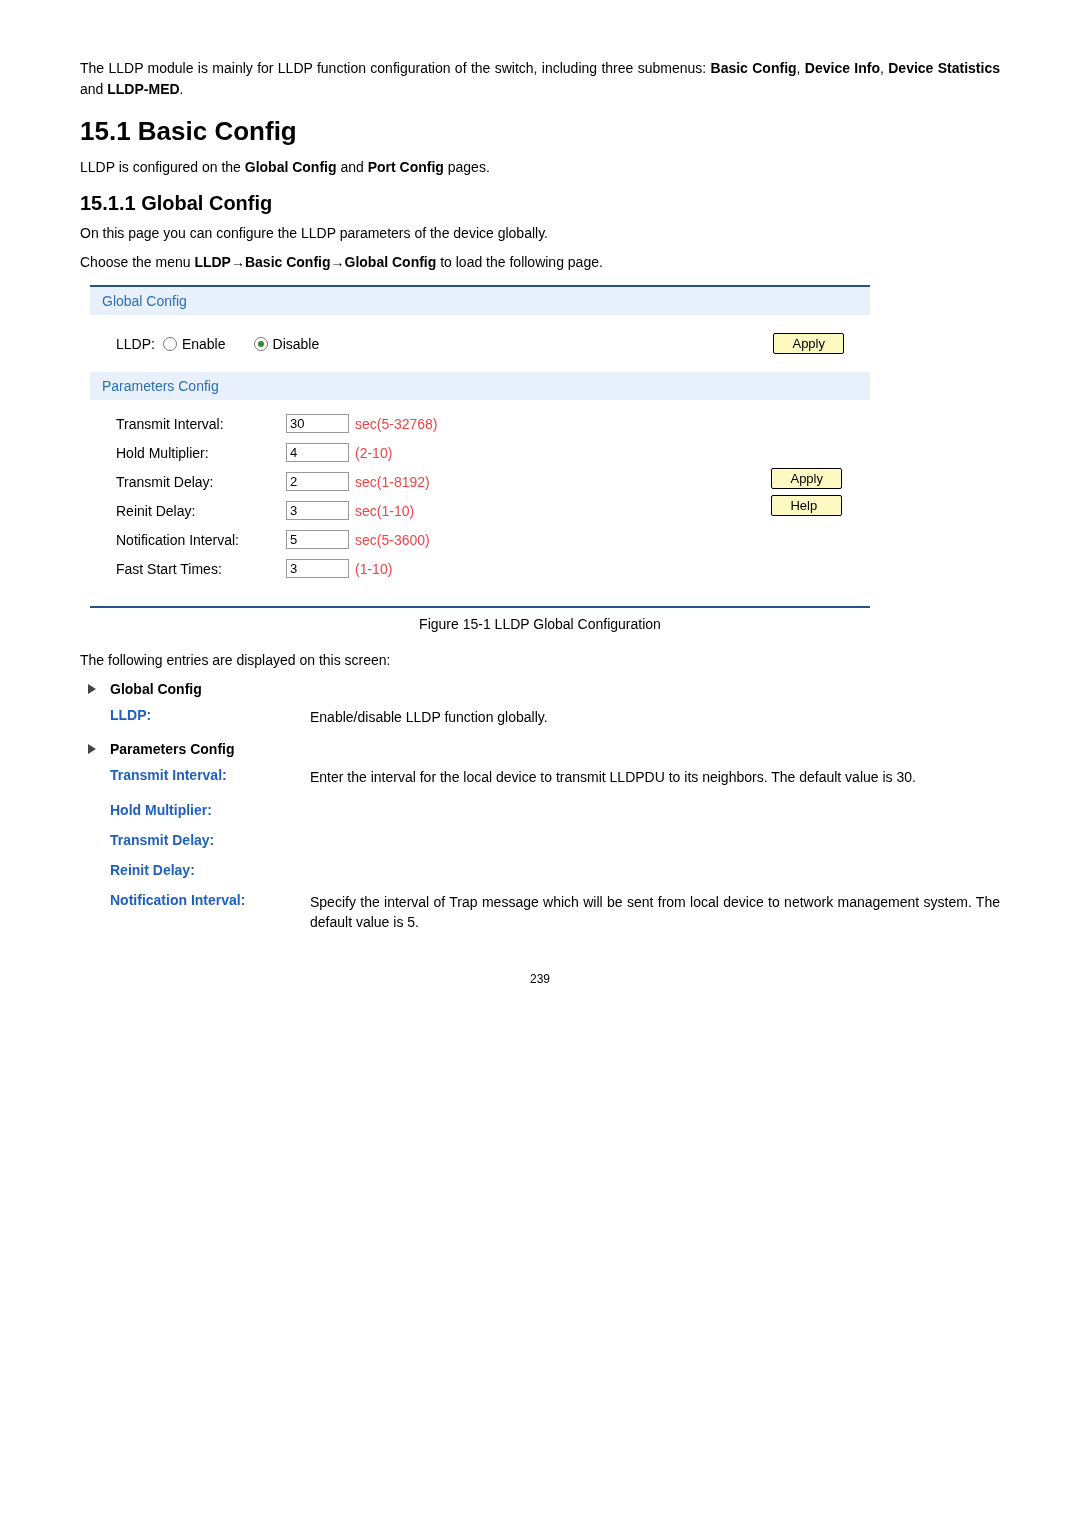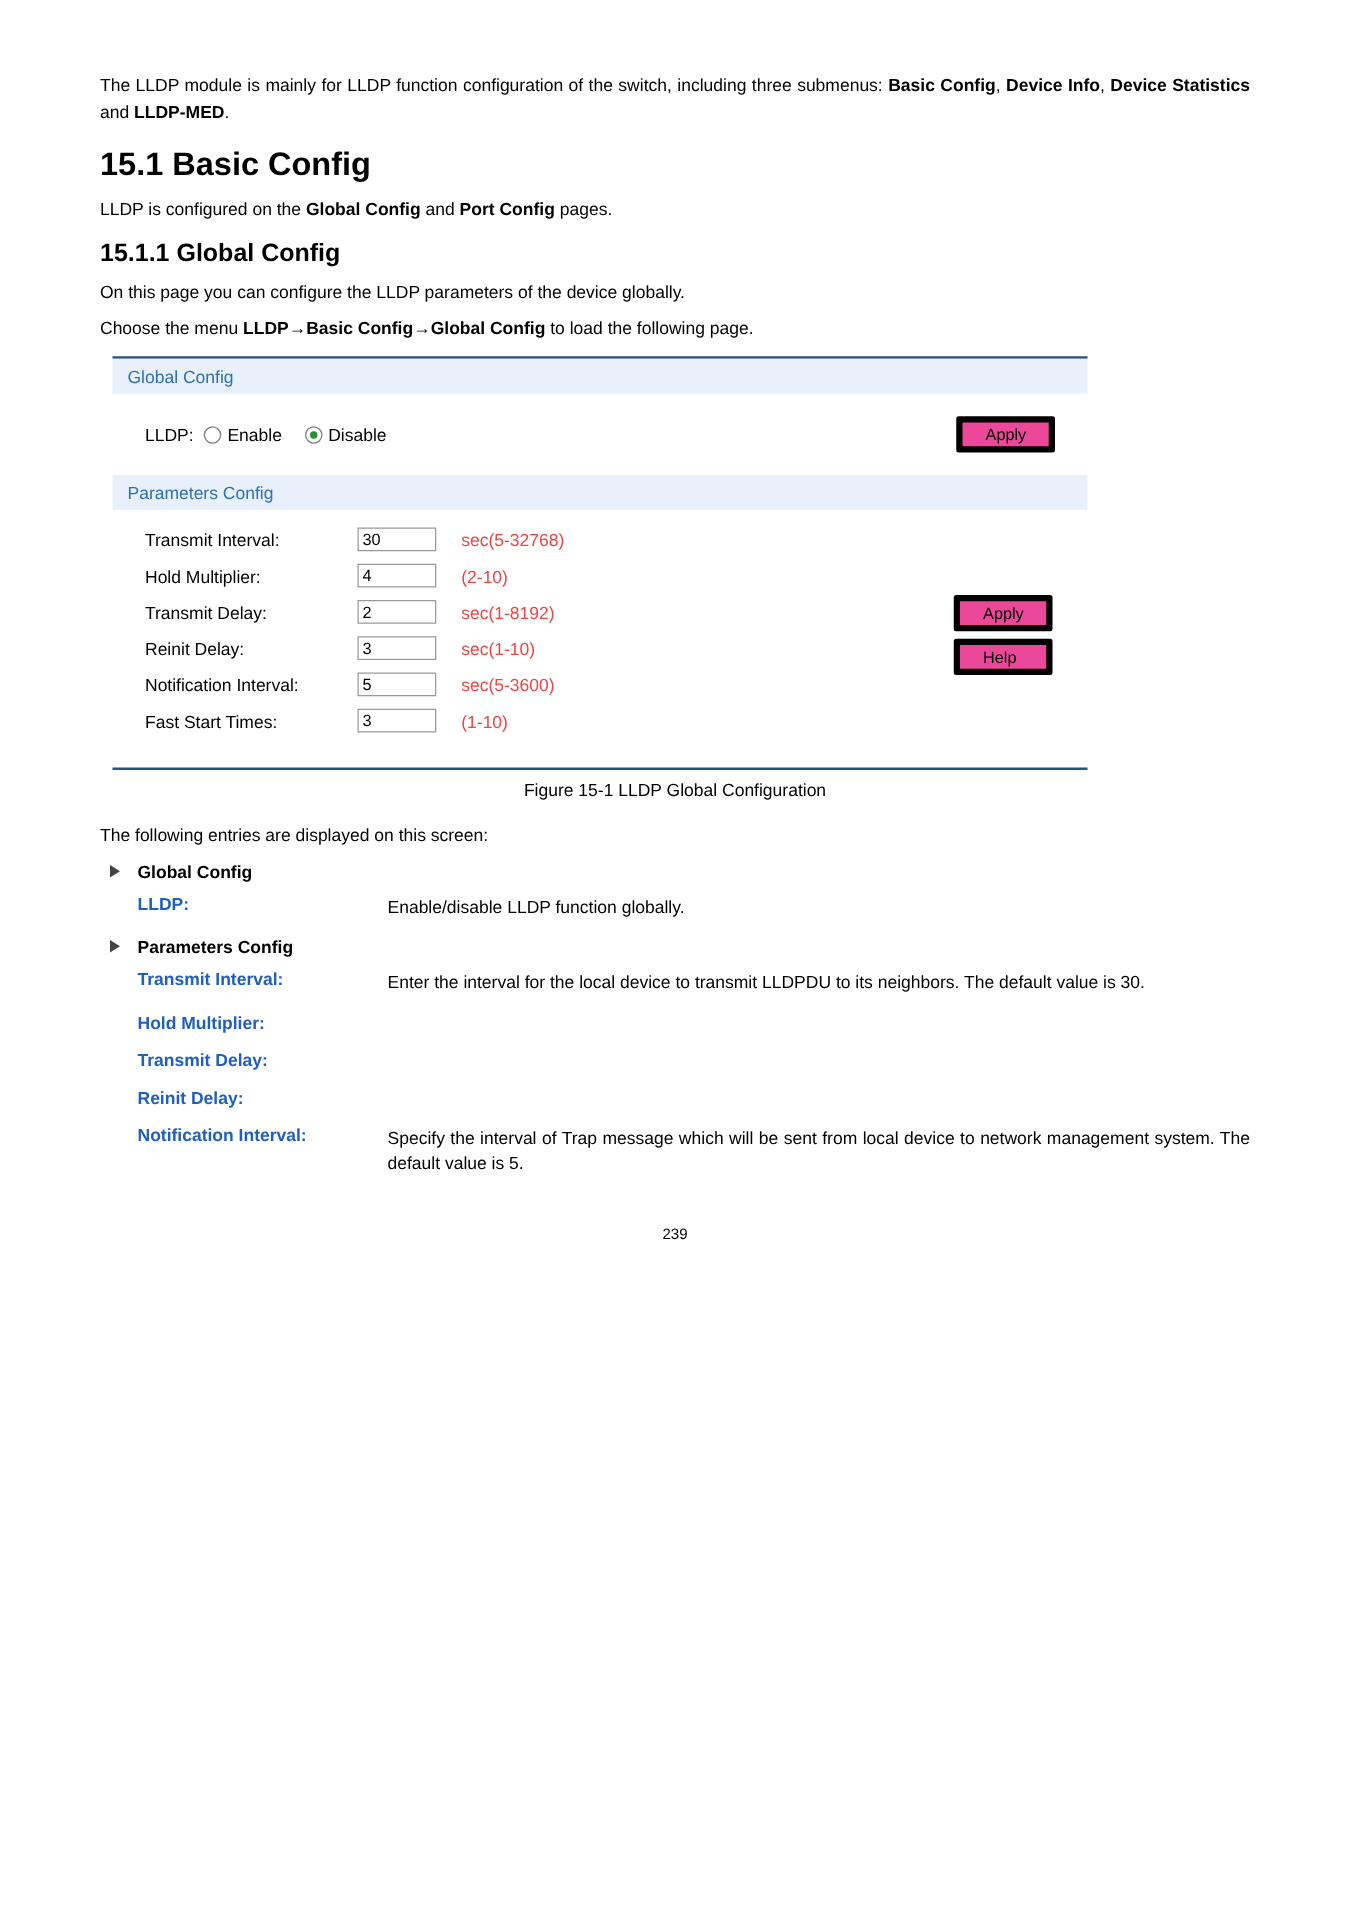--- a/index.html
+++ b/index.html
@@ -32,43 +32,43 @@
   .gc-row {
     display: flex;
     align-items: center;
     padding: 18px 26px;
   }
   .radio { display:inline-block; width:12px; height:12px; border:1px solid #7a7a7a; border-radius:50%; background:#fff; margin-right:5px; vertical-align:middle; position:relative; }
   .radio.selected::after { content:""; position:absolute; width:6px; height:6px; border-radius:50%; background:#2d8f2d; top:3px; left:3px; }
   .gc-row .spacer { flex:1; }
   .btn {
     display:inline-block;
-    border:5px solid #000000;
-    background:#ec4899;
+    border:1px solid #000000;
+    background:#fef9c3;
     padding:2px 18px;
     font-size:13px;
     border-radius:2px;
     cursor:pointer;
   }
   .params-grid {
     padding: 14px 26px 18px 26px;
   }
   .p-row {
     display:flex;
     align-items:center;
     margin-bottom:10px;
   }
   .p-label { width:170px; }
   .p-input {
     width:55px;
     border:1px solid #999;
     background:#fff;
     padding:1px 3px;
     font-size:13px;
-    margin-right:20px;
+    margin-right:6px;
   }
   .p-hint { color:#ef4444; }
   .params-buttons {
     position:absolute;
     right:28px;
     display:flex;
     flex-direction:column;
     gap:6px;
   }
   .params-wrap { position:relative; }
@@ -106,21 +106,21 @@
 
 <p>
   <span>Choose the menu </span><span class="b">LLDP→Basic Config→Global Config</span><span> to load the following page.</span>
 </p>
 
 <div class="figure-box">
   <div class="section-header">Global Config</div>
   <div class="gc-row">
     <span style="margin-right:8px;">LLDP:</span>
     <span class="radio"></span>
-    <span style="margin-right:18px;">Enable</span>
+    <span style="margin-right:28px;">Enable</span>
     <span class="radio selected"></span>
     <span>Disable</span>
     <span class="spacer"></span>
     <span class="btn">Apply</span>
   </div>
 
   <div class="section-header">Parameters Config</div>
   <div class="params-wrap">
     <div class="params-grid">
       <div class="p-row">

